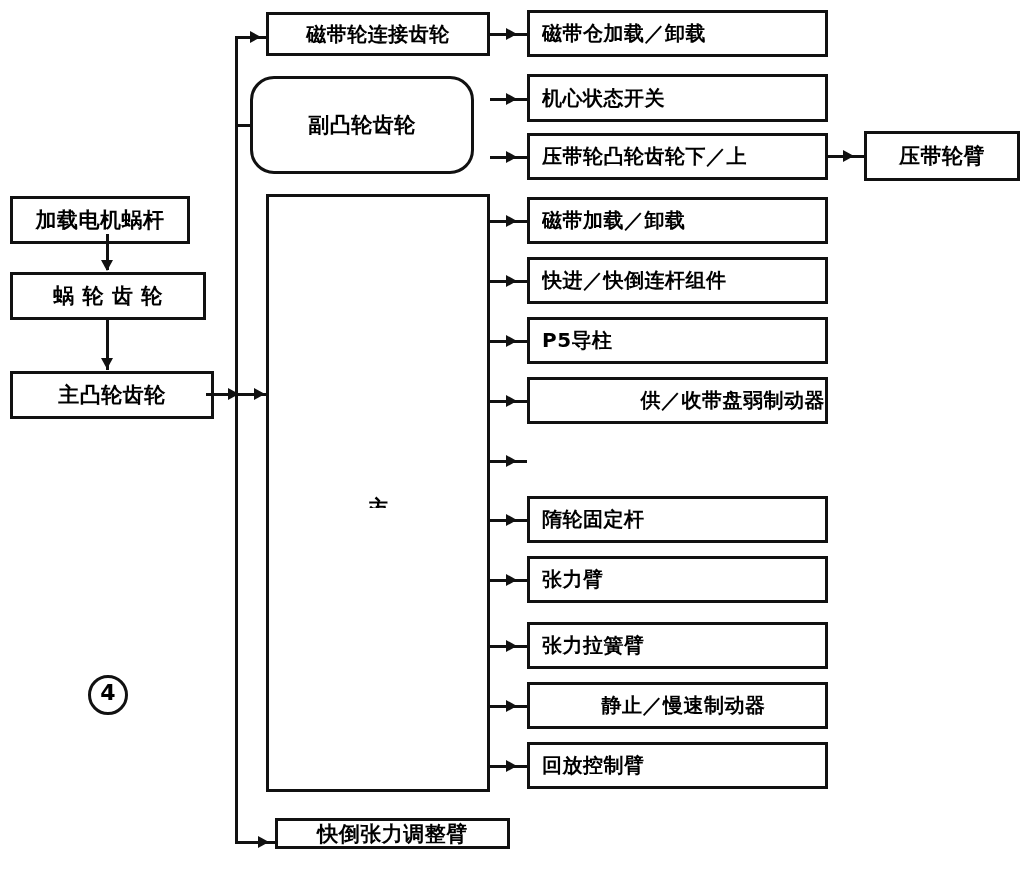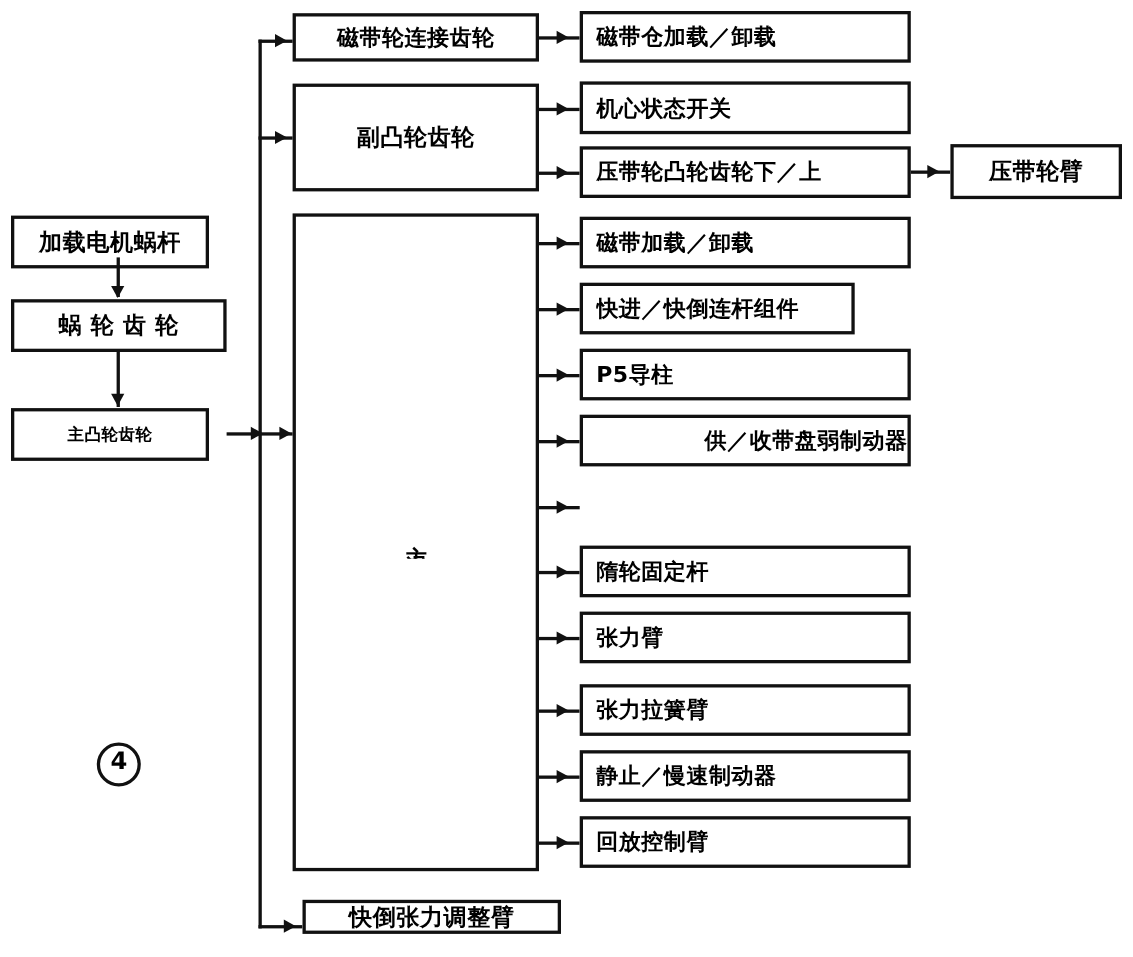--- a/index.html
+++ b/index.html
@@ -109,21 +109,21 @@
   <div class="line-v" style="left:106px; top:234px; height:36px;"></div>
   <div class="arrow-d" style="left:101px; top:260px;"></div>
 
   <div class="box center-align" style="left:10px; top:272px; width:196px; height:48px; font-size:21px;">
     <span class="txt">蜗 轮 齿 轮</span>
   </div>
 
   <div class="line-v" style="left:106px; top:320px; height:50px;"></div>
   <div class="arrow-d" style="left:101px; top:358px;"></div>
 
-  <div class="box center-align" style="left:10px; top:371px; width:180px; height:48px; font-size:15px;">
+  <div class="box center-align" style="left:10px; top:371px; width:204px; height:48px; font-size:21px;">
     <span class="txt">主凸轮齿轮</span>
   </div>
 
   <div class="line-h" style="left:206px; top:393px; width:62px;"></div>
   <div class="arrow-r" style="left:228px; top:388px;"></div>
   <div class="arrow-r" style="left:254px; top:388px;"></div>
 
   <div class="line-v" style="left:235px; top:36px; height:808px;"></div>
 
   <div class="line-h" style="left:235px; top:36px; width:33px;"></div>
@@ -132,21 +132,21 @@
   <div class="line-h" style="left:235px; top:124px; width:33px;"></div>
   <div class="arrow-r" style="left:250px; top:119px;"></div>
 
   <div class="line-h" style="left:235px; top:841px; width:40px;"></div>
   <div class="arrow-r" style="left:258px; top:836px;"></div>
 
   <div class="box center-align" style="left:266px; top:12px; width:224px; height:44px; font-size:20px;">
     <span class="txt">磁带轮连接齿轮</span>
   </div>
 
-  <div class="box center-align" style="left:266px; top:76px; width:224px; height:98px; font-size:21px;">
+  <div class="box center-align" style="left:250px; top:76px; width:224px; height:98px; font-size:21px;border-radius:24px;">
     <span class="txt">副凸轮齿轮</span>
   </div>
 
   <div class="box vertical" style="left:266px; top:194px; width:224px; height:598px; font-size:21px;">
     <span class="txt">主滑杆</span>
   </div>
 
   <div class="line-h" style="left:490px; top:33px; width:37px;"></div>
   <div class="arrow-r" style="left:506px; top:28px;"></div>
 
@@ -176,21 +176,21 @@
   </div>
 
   <div class="line-h" style="left:490px; top:220px; width:37px;"></div>
   <div class="arrow-r" style="left:506px; top:215px;"></div>
   <div class="box left-align" style="left:527px; top:197px; width:301px; height:47px; font-size:20px;">
     <span class="txt">磁带加载／卸载</span>
   </div>
 
   <div class="line-h" style="left:490px; top:280px; width:37px;"></div>
   <div class="arrow-r" style="left:506px; top:275px;"></div>
-  <div class="box left-align" style="left:527px; top:257px; width:250px; height:47px; font-size:20px;">
+  <div class="box left-align" style="left:527px; top:257px; width:301px; height:47px; font-size:20px;">
     <span class="txt">快进／快倒连杆组件</span>
   </div>
 
   <div class="line-h" style="left:490px; top:340px; width:37px;"></div>
   <div class="arrow-r" style="left:506px; top:335px;"></div>
   <div class="box left-align" style="left:527px; top:317px; width:301px; height:47px; font-size:20px;">
     <span class="txt">P5导柱</span>
   </div>
 
   <div class="line-h" style="left:490px; top:400px; width:37px;"></div>
@@ -215,21 +215,21 @@
   </div>
 
   <div class="line-h" style="left:490px; top:645px; width:37px;"></div>
   <div class="arrow-r" style="left:506px; top:640px;"></div>
   <div class="box left-align" style="left:527px; top:622px; width:301px; height:47px; font-size:20px;">
     <span class="txt">张力拉簧臂</span>
   </div>
 
   <div class="line-h" style="left:490px; top:705px; width:37px;"></div>
   <div class="arrow-r" style="left:506px; top:700px;"></div>
-  <div class="box left-align" style="left:527px; top:682px; width:301px; height:47px; font-size:20px;">
+  <div class="box left-align" style="left:527px; top:682px; width:301px; height:47px; font-size:20px;text-align:center;">
     <span class="txt">静止／慢速制动器</span>
   </div>
 
   <div class="line-h" style="left:490px; top:765px; width:37px;"></div>
   <div class="arrow-r" style="left:506px; top:760px;"></div>
   <div class="box left-align" style="left:527px; top:742px; width:301px; height:47px; font-size:20px;">
     <span class="txt">回放控制臂</span>
   </div>
 
   <div class="box center-align" style="left:275px; top:818px; width:235px; height:31px; font-size:21px;">

